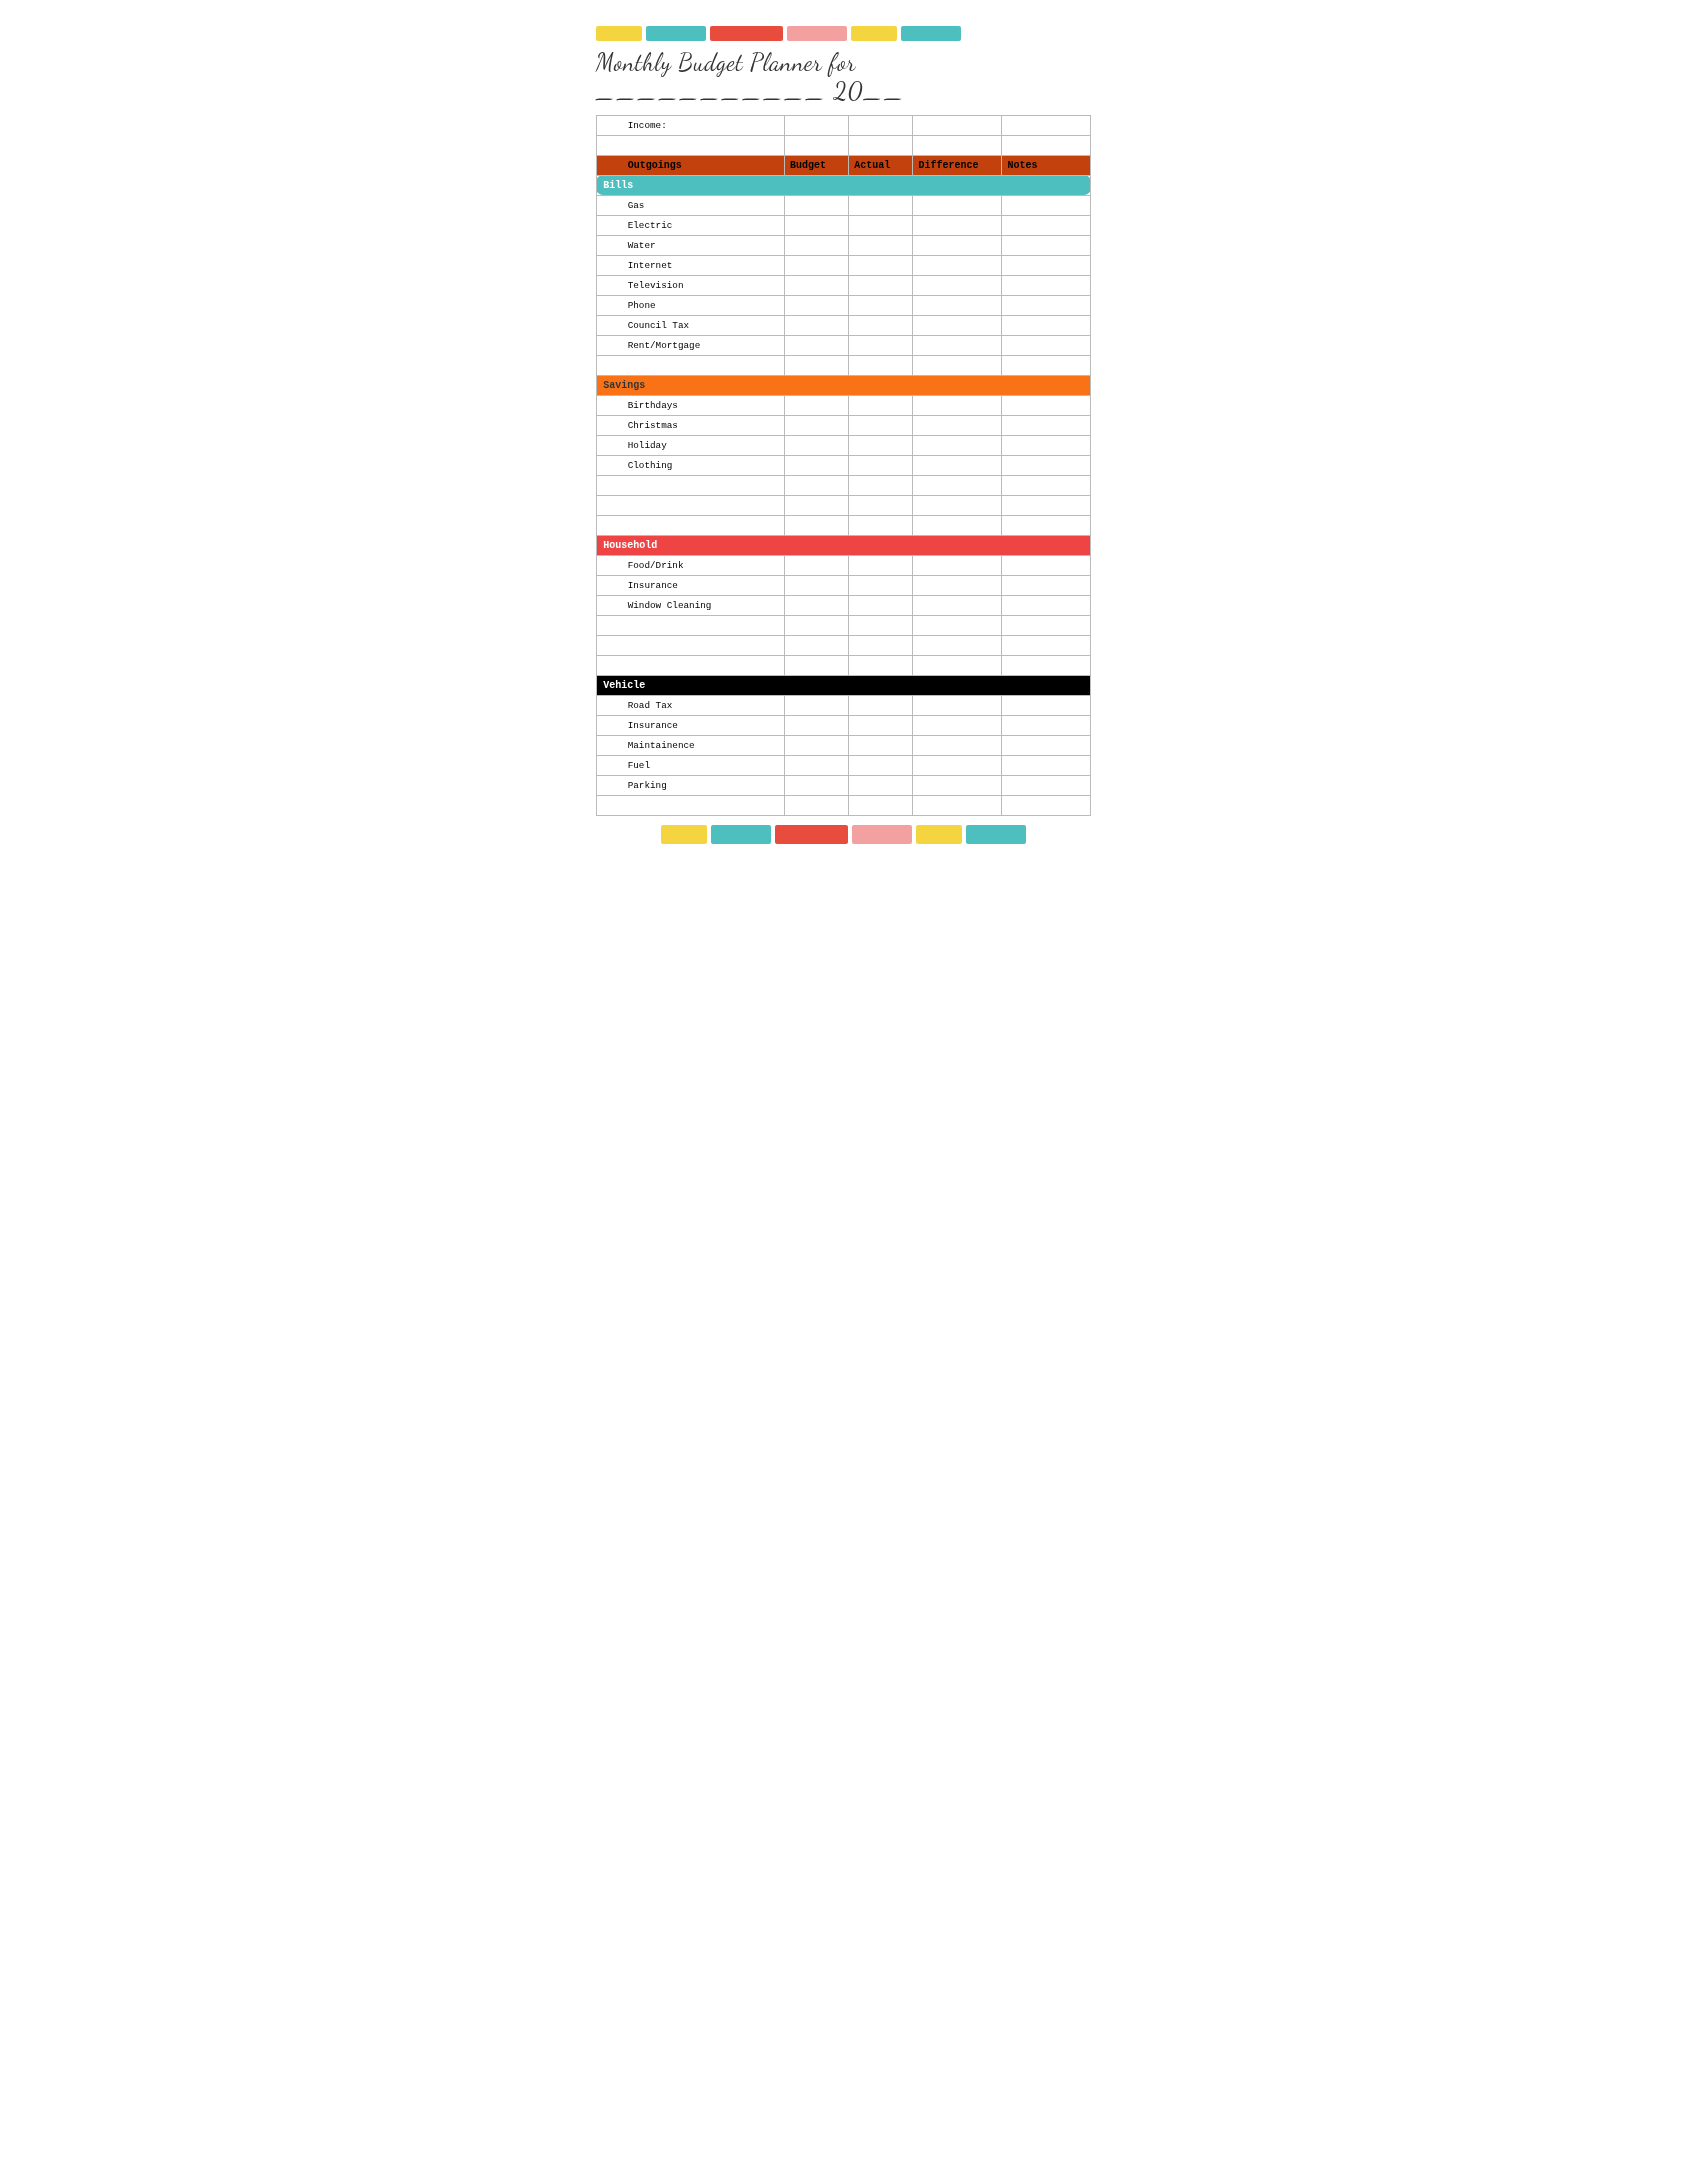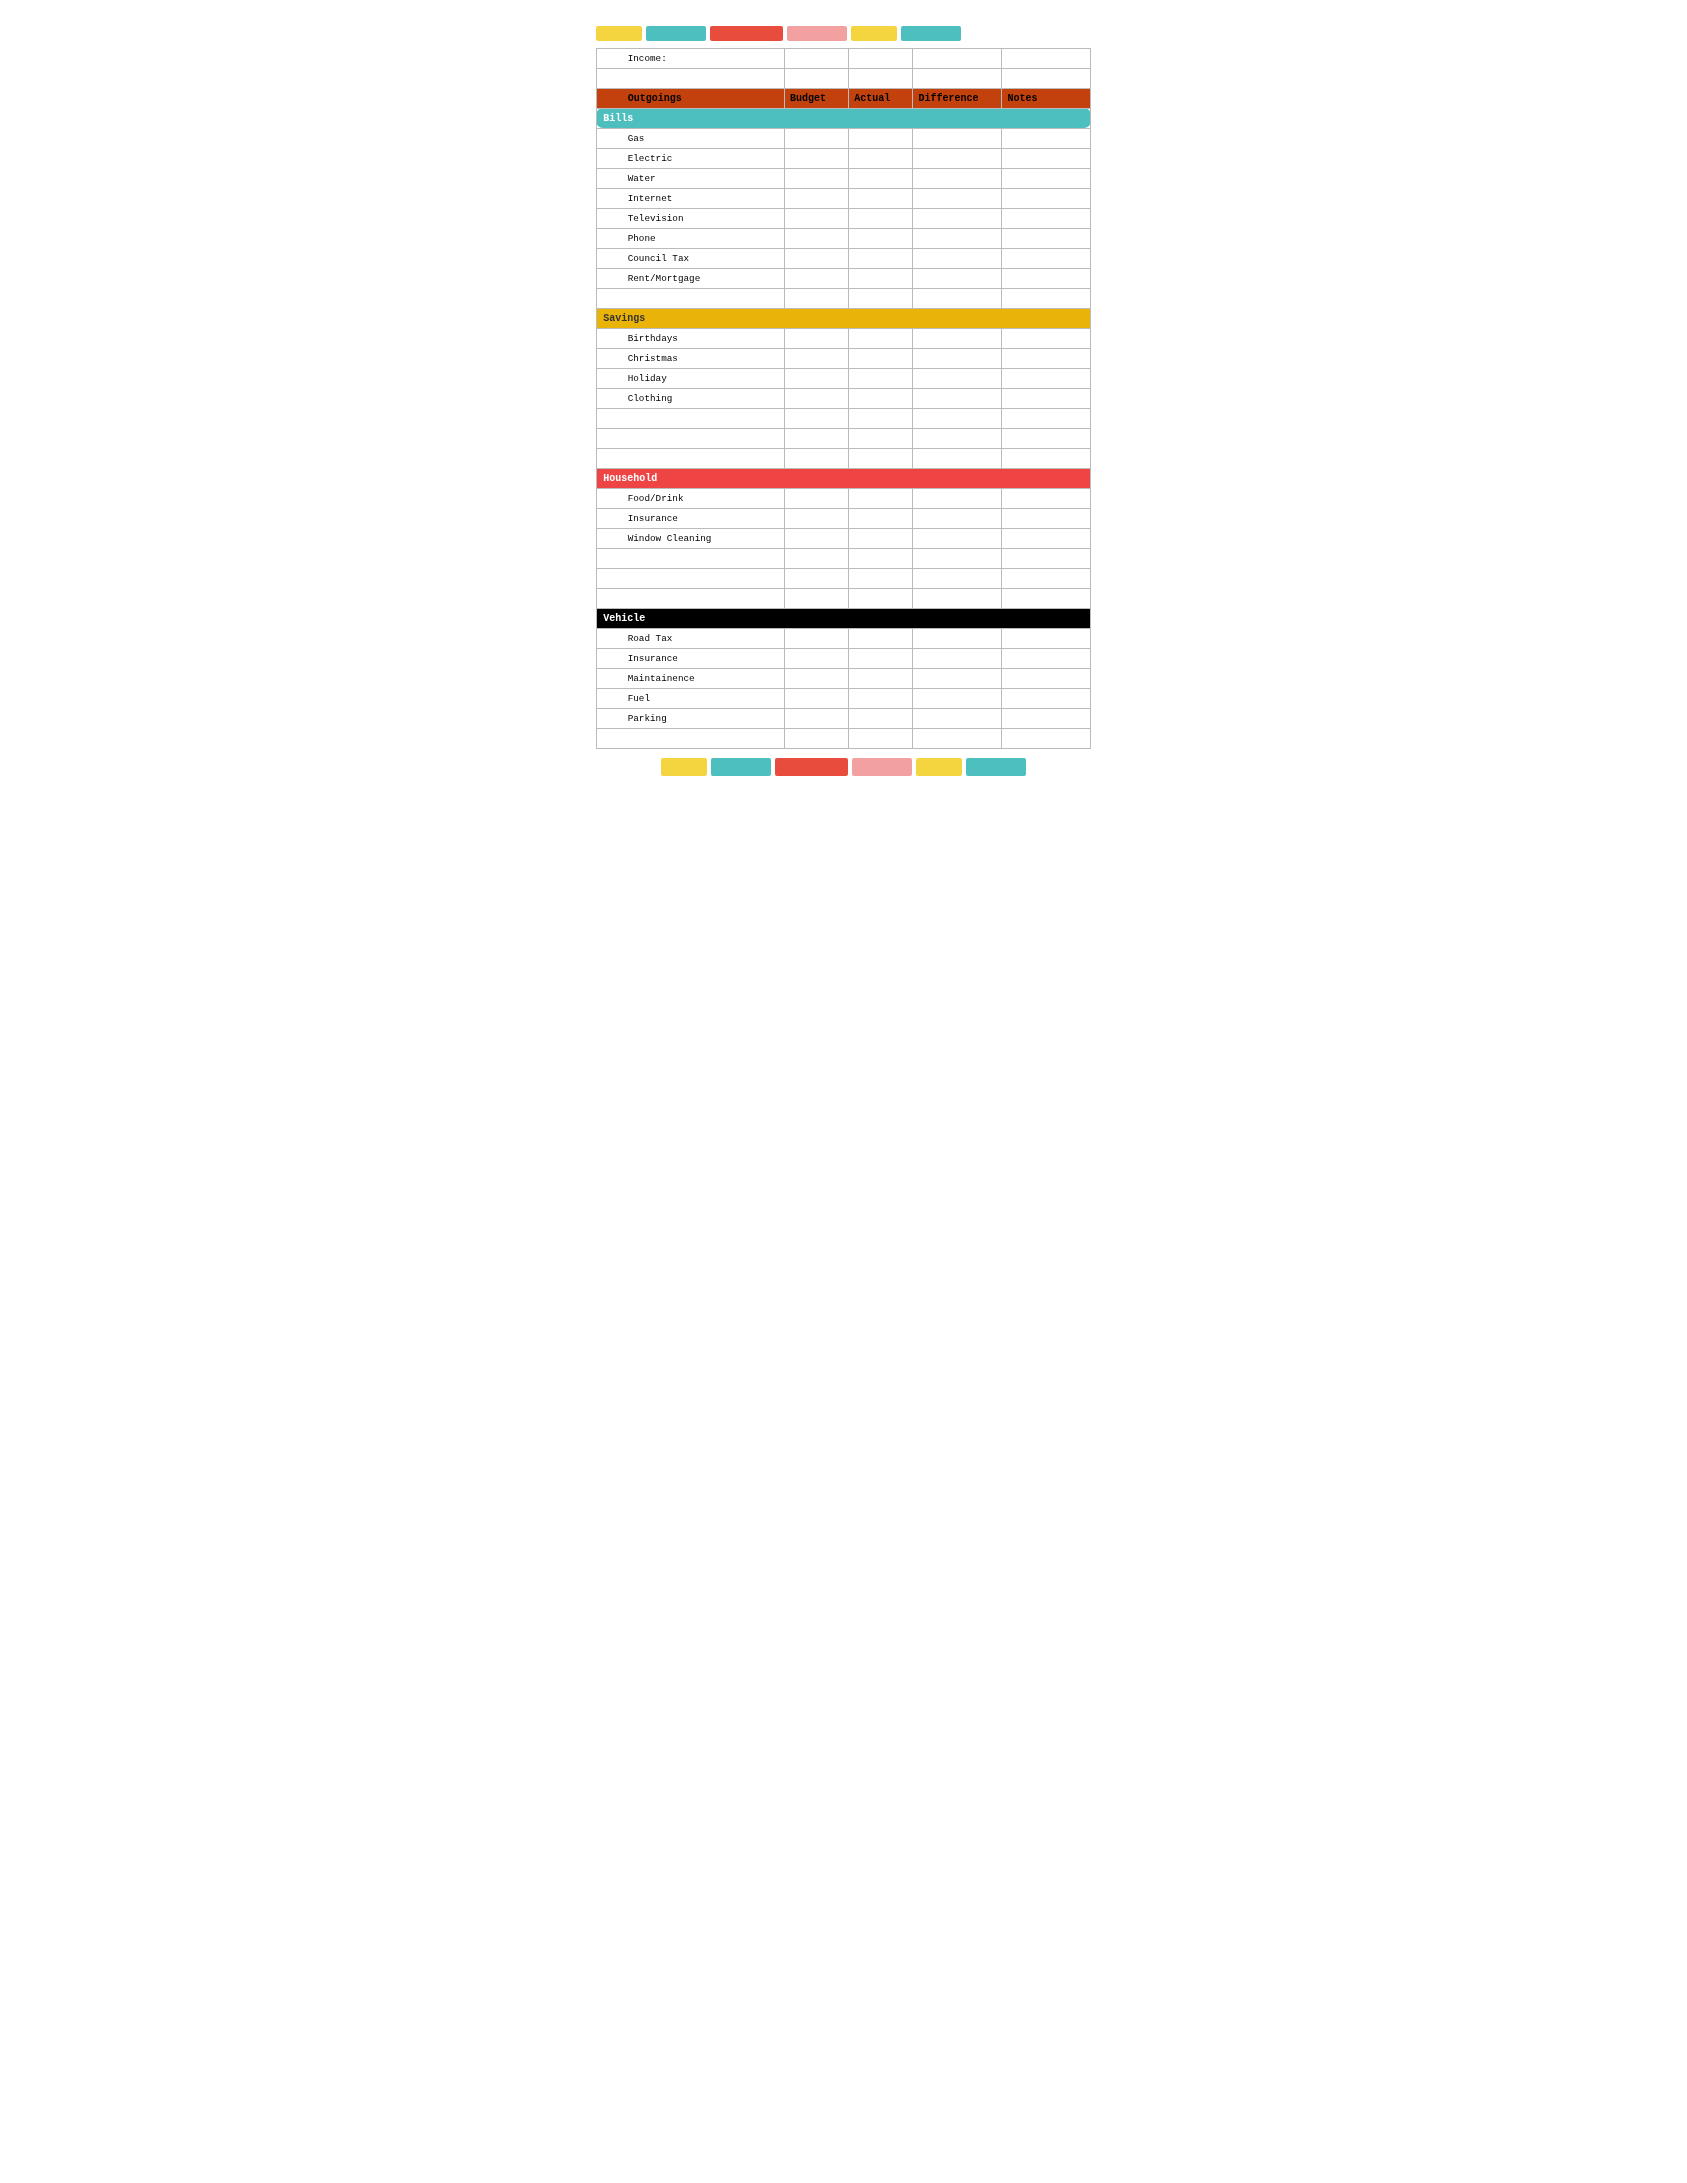--- a/index.html
+++ b/index.html
@@ -69,21 +69,21 @@
       background: #fff;
     }
 
     .section-header td {
       font-weight: bold;
       font-size: 10px;
       color: #fff;
       padding: 4px 6.6px;
     }
     .section-header.bills td  { background: #4dbfbf; border-radius: 7px; }
-    .section-header.savings td { background: #eab308; color: #333; }
+    .section-header.savings td { background: #f97316; color: #333; }
     .section-header.household td { background: #ef4444; }
     .section-header.vehicle td { background: #000000; }
 
     .data-row td {
       background: #fff;
     }
 
     .empty-row td {
       background: #fff;
       height: 20px;
@@ -108,20 +108,21 @@
 
   <div class="top-bars" id="top-bars">
       <div class="bar" style="background: rgb(245, 213, 63); width: 46px;"></div>
       <div class="bar" style="background: rgb(77, 191, 191); width: 60px;"></div>
       <div class="bar" style="background: rgb(232, 76, 61); width: 73px;"></div>
       <div class="bar" style="background: rgb(242, 160, 160); width: 60px;"></div>
       <div class="bar" style="background: rgb(245, 213, 63); width: 46px;"></div>
       <div class="bar" style="background: rgb(77, 191, 191); width: 60px;"></div>
     </div>
 
+  <div class="title-line">Monthly Budget Planner for ___________ 20__</div>
 
   <table class="budget-table">
 
     <tbody>
         <tr class="income-row">
       <td class="col-label">Income:</td>
       <td class="col-budget"></td>
       <td class="col-actual"></td>
       <td class="col-diff"></td>
       <td class="col-notes"></td>

